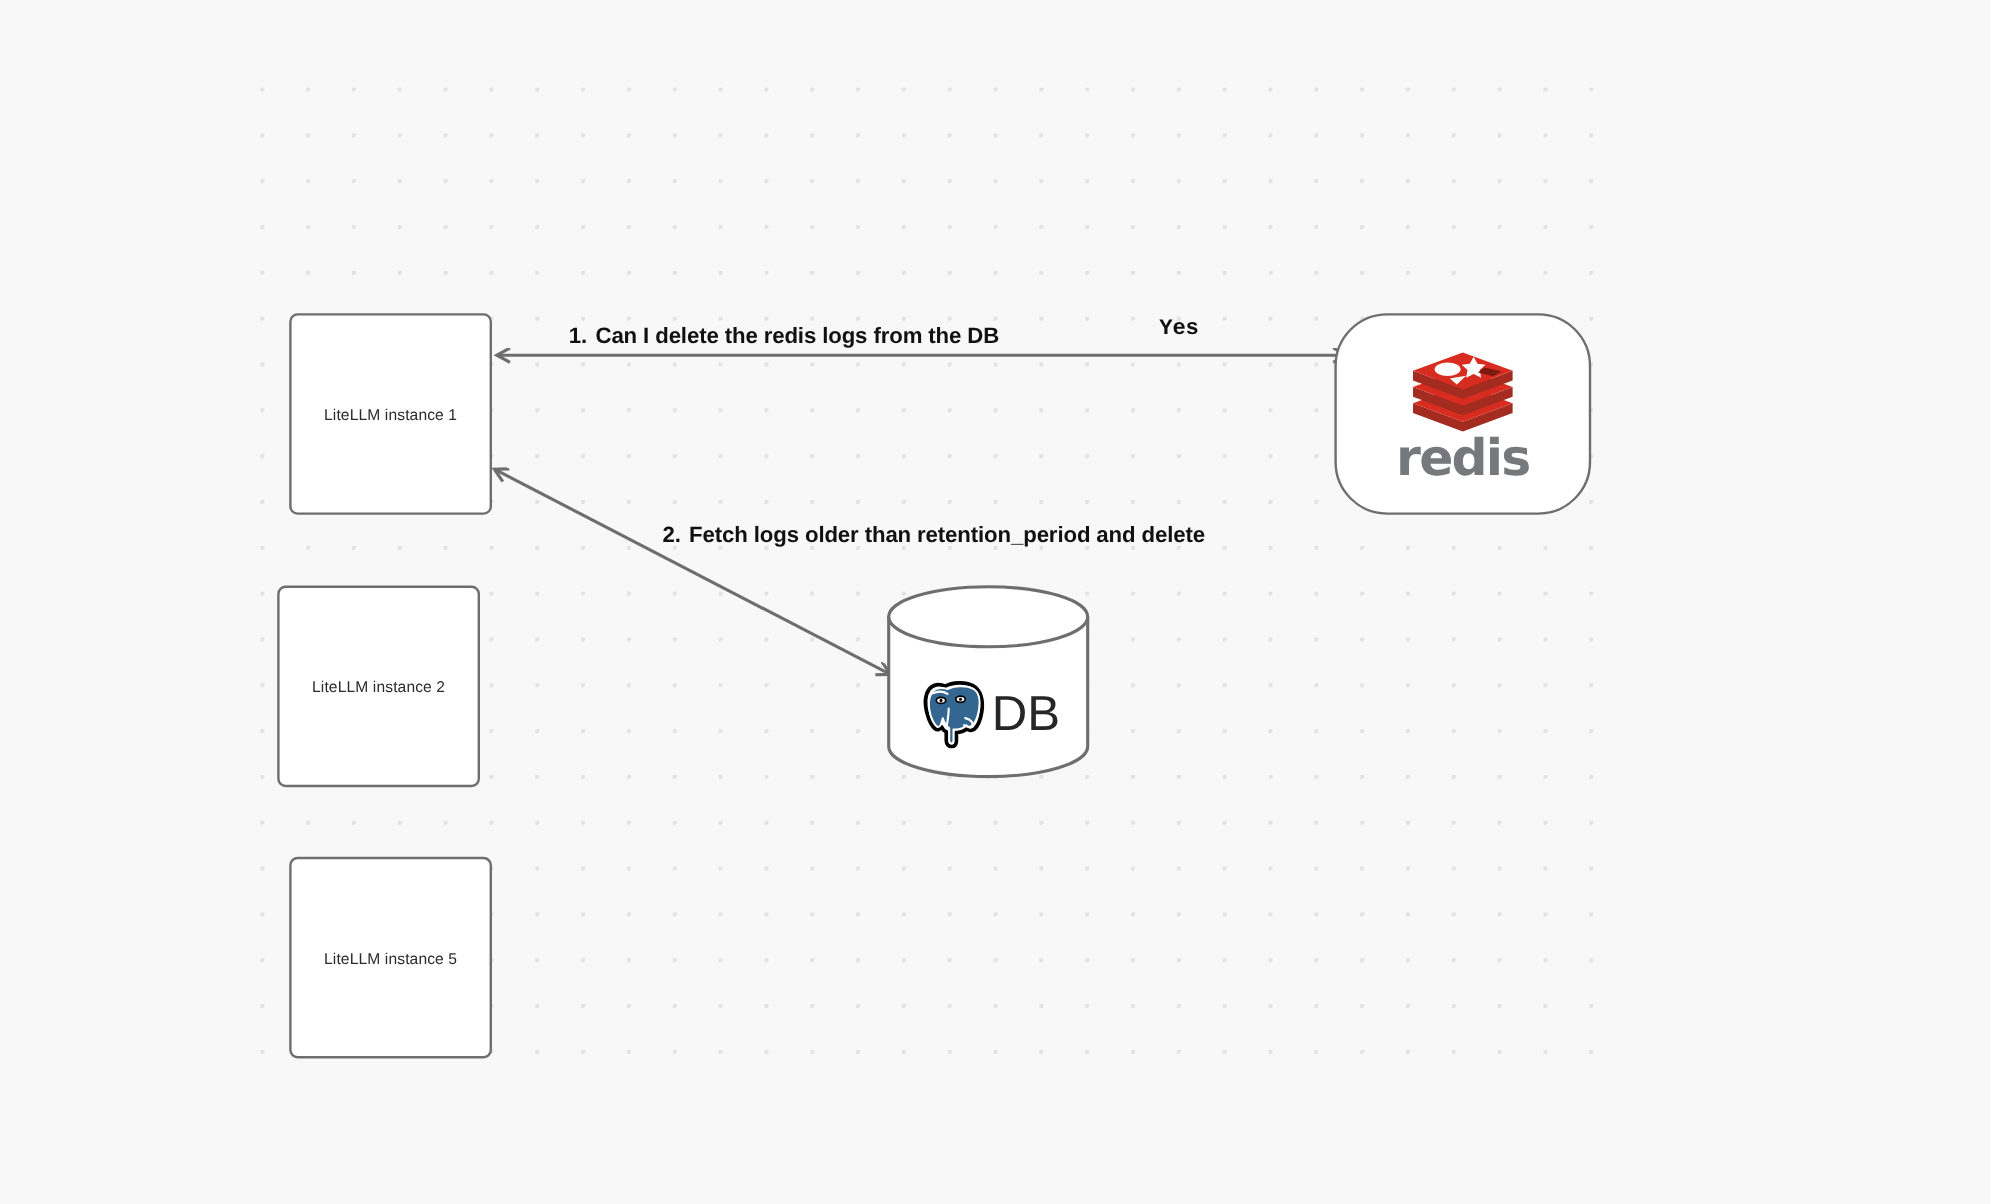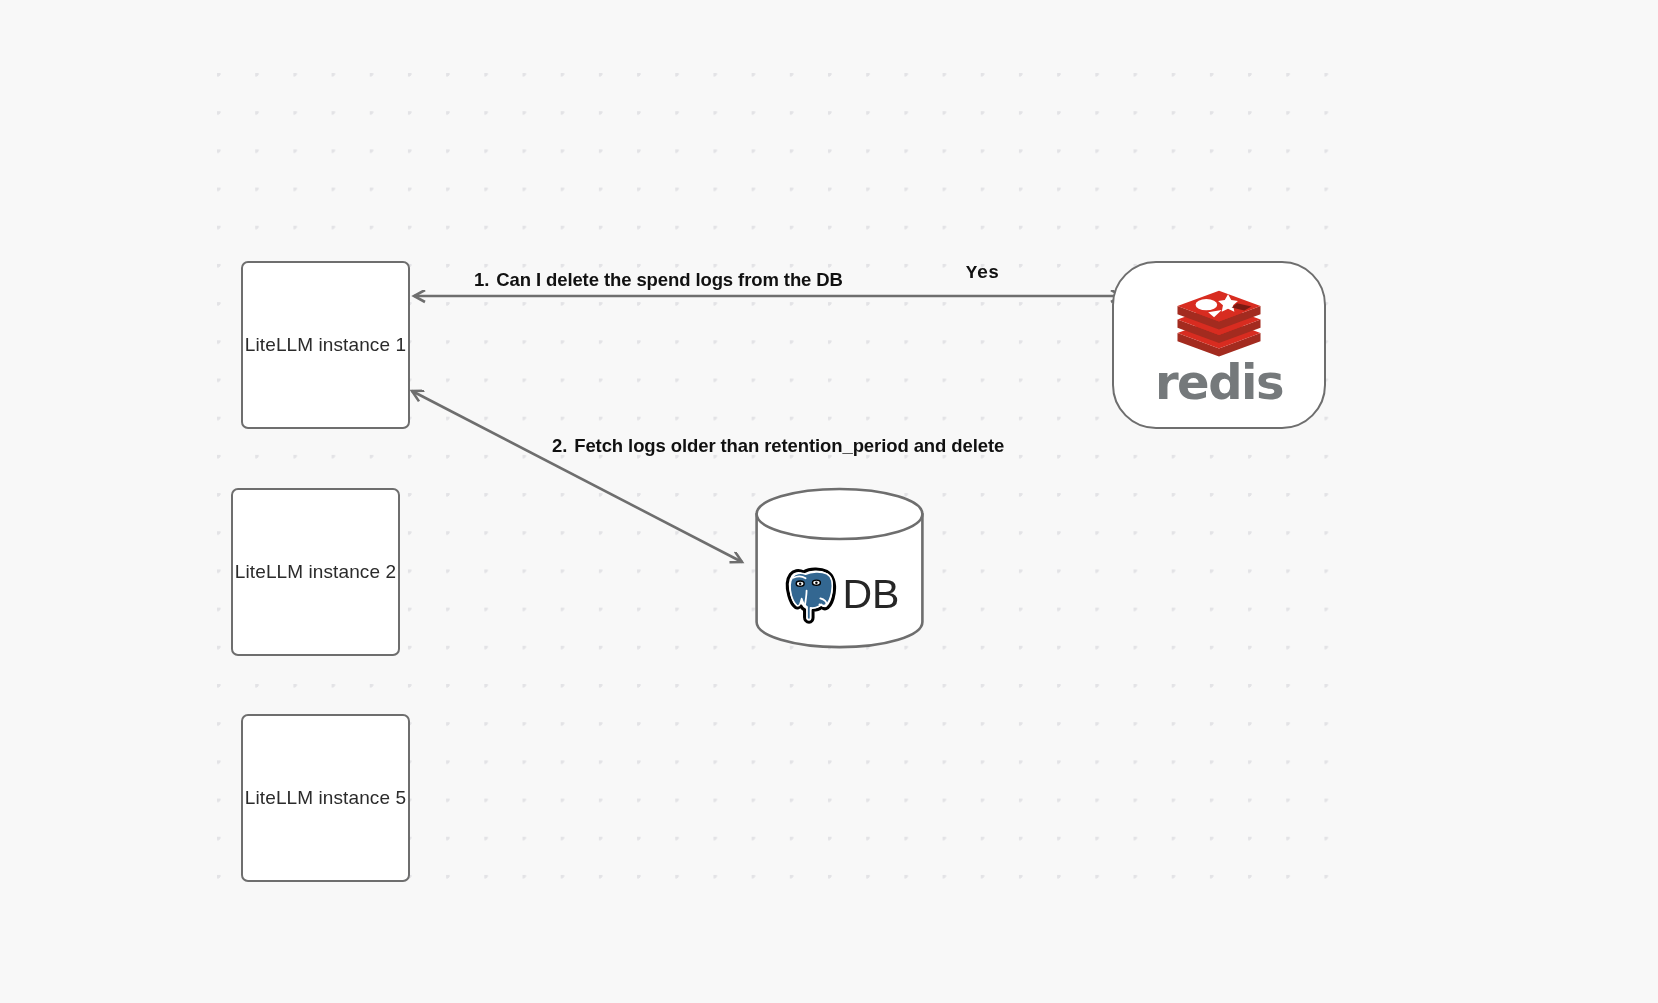--- a/index.html
+++ b/index.html
@@ -56,21 +56,21 @@
 
   .instance-box {
     width: 169px;
     height: 168px;
     border-radius: 7px;
     display: flex;
     align-items: center;
     justify-content: center;
   }
   .instance-label {
-    font-size: 19px;
+    font-size: 13px;
     color: #2b2b2b;
     font-family: "Liberation Sans", sans-serif;
     letter-spacing: 0.1px;
     white-space: nowrap;
   }
 
   #node-instance-1 { left: 241px; top: 261px; }
   #node-instance-2 { left: 231px; top: 488px; }
   #node-instance-3 { left: 241px; top: 714px; }
 
@@ -89,32 +89,32 @@
   .redis-logo-wrap {
     display: flex;
     flex-direction: column;
     align-items: center;
     justify-content: center;
     margin-top: 2px;
   }
   .redis-cubes { width: 92px; height: 74px; display: block; }
   .redis-wordmark {
     font-family: "DejaVu Sans", sans-serif;
-    font-size: 48px;
+    font-size: 42px;
     font-weight: 700;
     color: #75797b;
     letter-spacing: -1.5px;
     line-height: 0.92;
     margin-top: -2px;
   }
 
   
   #node-db {
     position: absolute;
-    left: 754px;
+    left: 738px;
     top: 487px;
     width: 171px;
     height: 162px;
     z-index: 3;
     text-align: right;
   }
   #node-db svg.cyl {
     position: absolute;
     left: 0; top: 0;
     width: 171px; height: 162px;
@@ -240,21 +240,21 @@
         </g>
         <path d="M27 28 C27 33 26 38 25.5 42" fill="none" stroke="#ffffff" stroke-width="1.8" stroke-linecap="round"></path>
         <path d="M41 36 C45 37 48 39.5 47 42 C46 44 42.5 43.5 40 42" fill="none" stroke="#ffffff" stroke-width="1.8" stroke-linecap="round"></path>
         <path d="M13.5 15 C18 13 23 13.5 26 15.5" fill="none" stroke="#ffffff" stroke-width="1.8" stroke-linecap="round"></path>
       </svg>
       <span class="db-text">DB</span>
     </div>
   </div>
 
   <div class="edge-label" id="label-step-1">
-    <span class="step-num">1.</span><span>Can I delete the spend logs from the DB</span>
+    <span class="step-num">1.</span><span>Can I delete the redis logs from the DB</span>
   </div>
 
   <div class="edge-label" id="label-yes">Yes</div>
 
   <div class="edge-label" id="label-step-2">
     <span class="step-num">2.</span><span>Fetch logs older than retention_period and delete</span>
   </div>
 
 </div>
 

